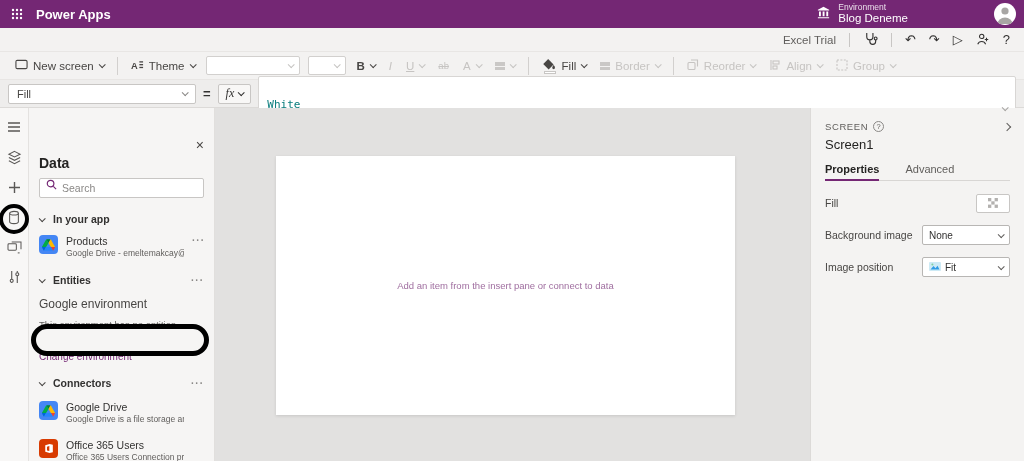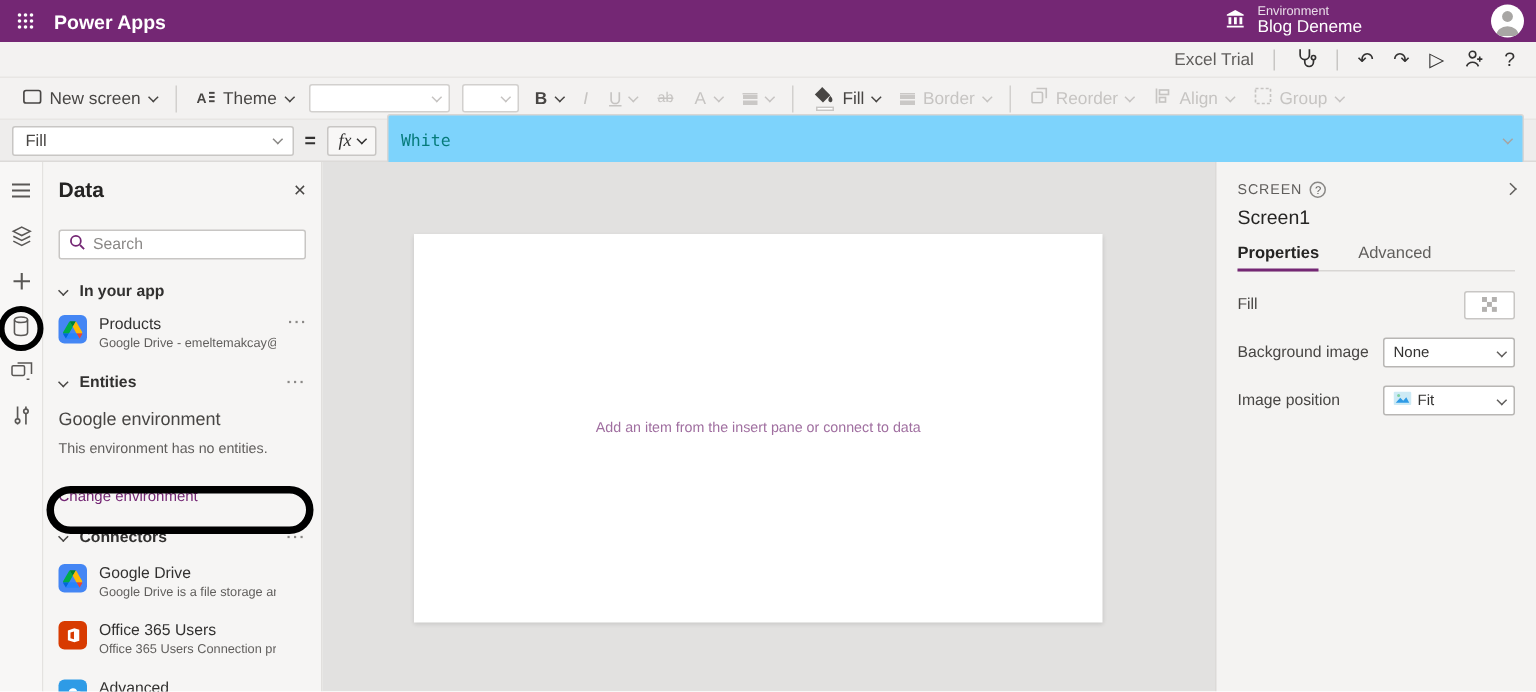--- a/index.html
+++ b/index.html
@@ -45,36 +45,36 @@
   .swatchbar { display:inline-block; width:12px; height:3px; background:#fff; border:1px solid #c8c6c4; margin-left:-16px; transform:translate(-1px,7px); }
   .lines-i { display:inline-block; width:10px; height:8px; border-top:1.5px solid currentColor; box-shadow:0 3px 0 currentColor inset, 0 -3px 0 currentColor inset; opacity:.9; }
 
   
   .formulabar { height:28px; background:#eeedec; display:flex; align-items:center; padding:0 8px; gap:7px; border-bottom:1px solid #dcdad8; }
   .prop-select { width:188px; height:20px; background:#fff; border:1px solid #c8c6c4; border-radius:2px; display:flex; align-items:center; padding:0 8px; font-size:11px; color:#484644; cursor:pointer; }
   .prop-select .chev { margin-left:auto; color:#8a8886; }
   .equals { font-size:13px; font-weight:bold; color:#323130; }
   .fx-btn { height:20px; background:#f8f7f6; border:1px solid #c8c6c4; border-radius:2px; display:flex; align-items:center; gap:4px; padding:0 7px; cursor:pointer; }
   .fx-label { font-family:"Liberation Serif", serif; font-style:italic; font-size:12px; color:#323130; }
-  .formula-input { flex:1; height:36px; background:#7dd3fc; border:1px solid #d8d6d4; border-radius:2px; display:flex; align-items:center; padding:0 8px; }
+  .formula-input { flex:1; height:36px; background:#ffffff; border:1px solid #d8d6d4; border-radius:2px; display:flex; align-items:flex-end; padding:0 8px; }
   .formula-text { font-family:"DejaVu Sans Mono", monospace; font-size:11px; color:#067b7b; }
   .formula-input .chev { margin-left:auto; color:#a6a4a2; }
 
   
   .main { display:flex; height:353px; }
 
   .rail { width:29px; background:#f8f7f6; border-right:1px solid #e4e2e0; display:flex; flex-direction:column; align-items:center; padding-top:10px; gap:12px; position:relative; }
   .rail-btn { width:18px; height:18px; display:flex; align-items:center; justify-content:center; color:#5a5856; cursor:pointer; }
   .ring1 { position:absolute; left:-1px; top:96px; width:30px; height:30px; border:4px solid #000; border-radius:50%; pointer-events:none; z-index:5; }
 
   .datapanel { width:186px; background:#f6f5f4; border-right:1px solid #e1dfdd; position:relative; padding:10px 10px 0 10px; font-size:11px; }
   .dp-head { display:flex; align-items:center; }
-  .dp-title { font-size:14px; font-weight:bold; color:#252423; }
+  .dp-title { font-size:14px; font-weight:bold; color:#252423;margin-top:37px; }
   .dp-close { margin-left:auto; font-size:14px; color:#484644; cursor:pointer; line-height:1; }
-  .searchbox { margin-top:19px; height:20px; background:#fff; border:1px solid #c8c6c4; border-radius:2px; display:flex; align-items:center; padding:0 6px; gap:5px; }
+  .searchbox { margin-top:7px; height:20px; background:#fff; border:1px solid #c8c6c4; border-radius:2px; display:flex; padding:0 6px; gap:5px; }
   .searchbox input { border:none; outline:none; flex:1; font-size:10.5px; font-family:"Liberation Sans",sans-serif; color:#323130; background:transparent; }
   .searchbox input::placeholder { color:#8a8886; }
   .sec-head { margin-top:15px; display:flex; align-items:center; gap:9px; color:#323130; }
   .sec-head .chev { color:#484644; }
   .sec-label { font-weight:bold; font-size:10.5px; }
   .more { margin-left:auto; color:#8a8886; letter-spacing:1px; font-weight:bold; cursor:pointer; font-size:10px; }
   .src-row { margin-top:10px; display:flex; gap:8px; cursor:pointer; position:relative; }
   .tile { width:19px; height:19px; border-radius:4px; flex:0 0 auto; display:flex; align-items:center; justify-content:center; }
   .tile.gdrive { background:#4486f4; }
   .tile.office { background:#d83b01; }

